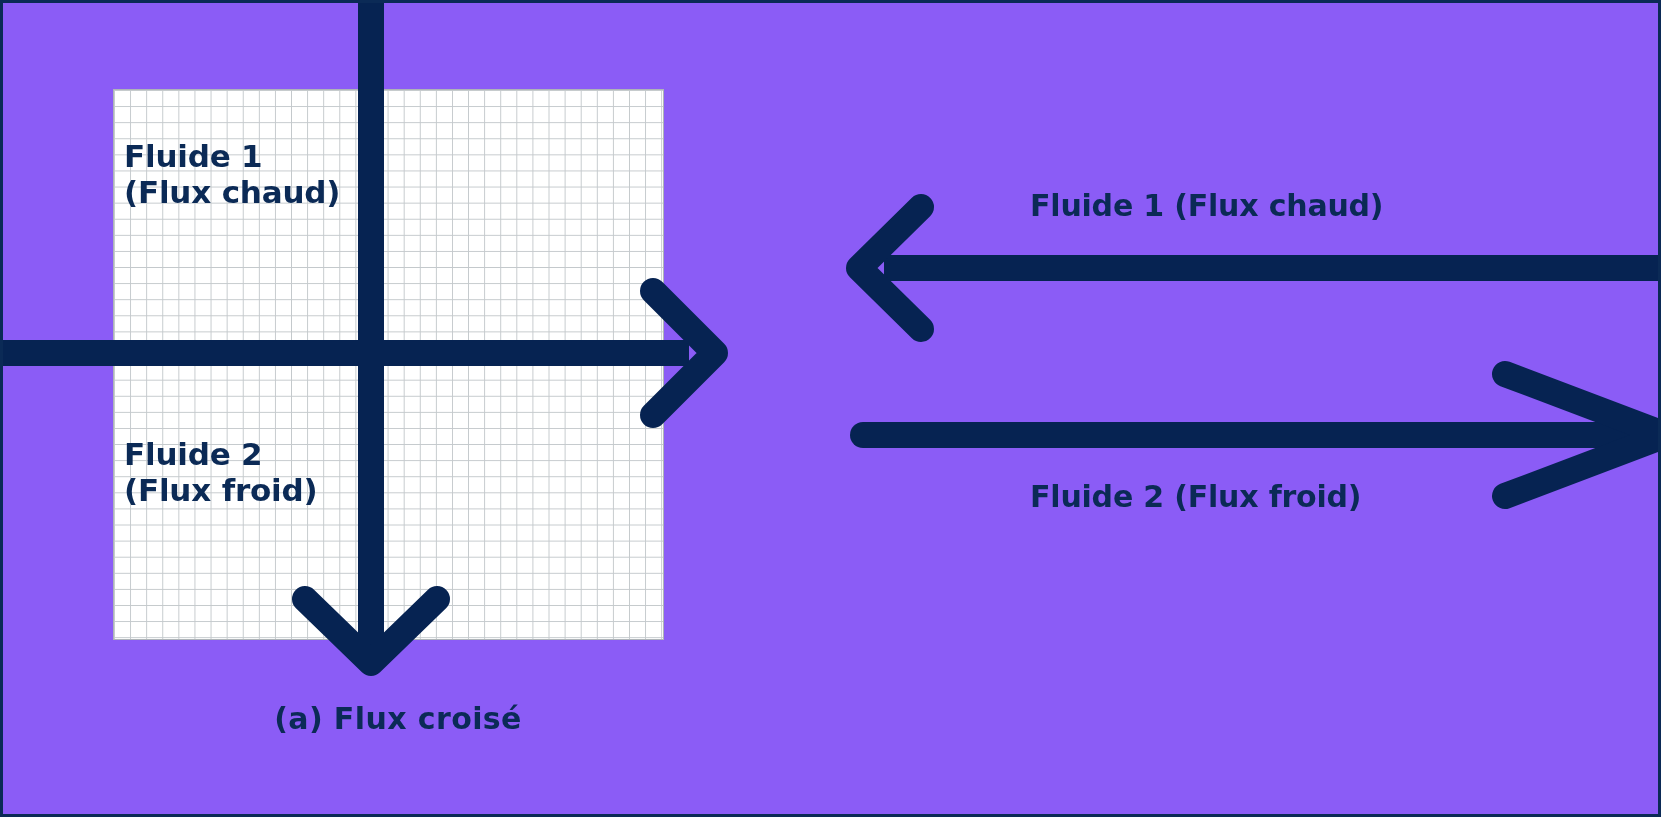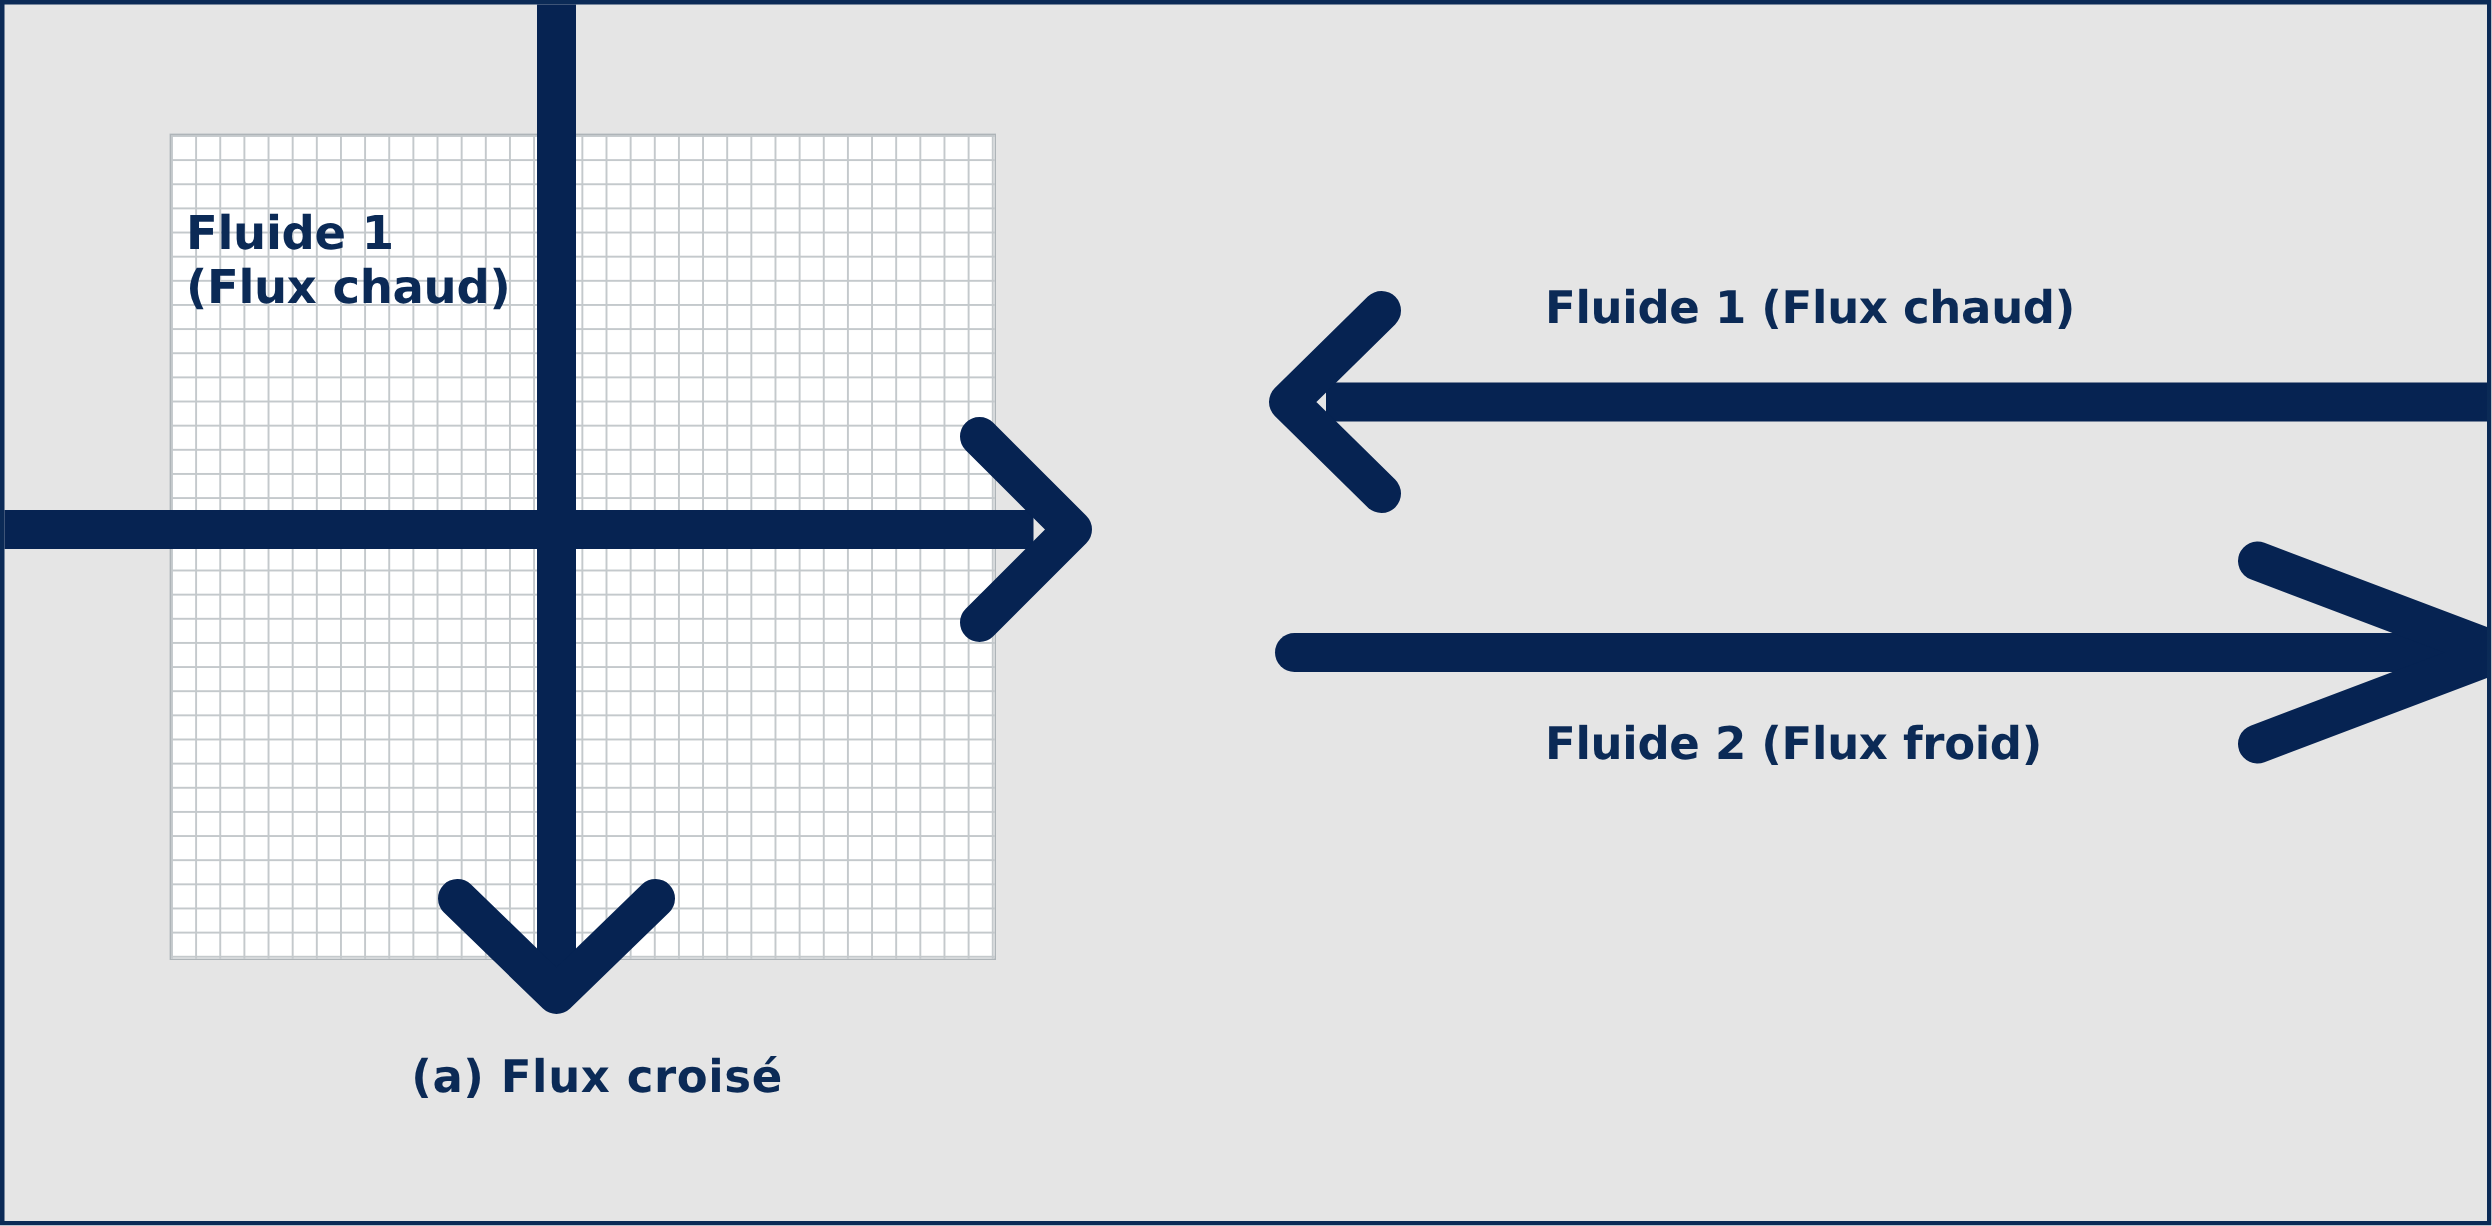--- a/index.html
+++ b/index.html
@@ -7,21 +7,21 @@
     padding: 0;
     background: #ffffff;
   }
   body {
     font-family: "DejaVu Sans", sans-serif;
   }
   #figure {
     position: relative;
     width: 1661px;
     height: 817px;
-    background: #e5e5e5;
+    background: #8b5cf6;
     box-sizing: border-box;
     border: 3px solid #0b2a56;
     overflow: hidden;
   }
   .panel {
     position: absolute;
     top: 0;
     height: 100%;
   }
   #panel-crossflow { left: 0; width: 830px; }
@@ -135,20 +135,22 @@
 
     <g>
       <path class="arrow-stroke" d="M 860 432 L 1637 432"></path>
       <path class="arrow-head" d="M 1502 371 L 1663 432 L 1502 493"></path>
     </g>
   </svg>
 
   <div class="flow-label" id="label-hot-a">Fluide 1
 (Flux chaud)</div>
 
+  <div class="flow-label" id="label-cold-a">Fluide 2
+(Flux froid)</div>
 
   <div class="flow-label" id="label-hot-b">Fluide 1 (Flux chaud)</div>
 
   <div class="flow-label" id="label-cold-b">Fluide 2 (Flux froid)</div>
 
   <div class="caption" id="caption-a">(a) Flux croisé</div>
 
 
 </div>
 

